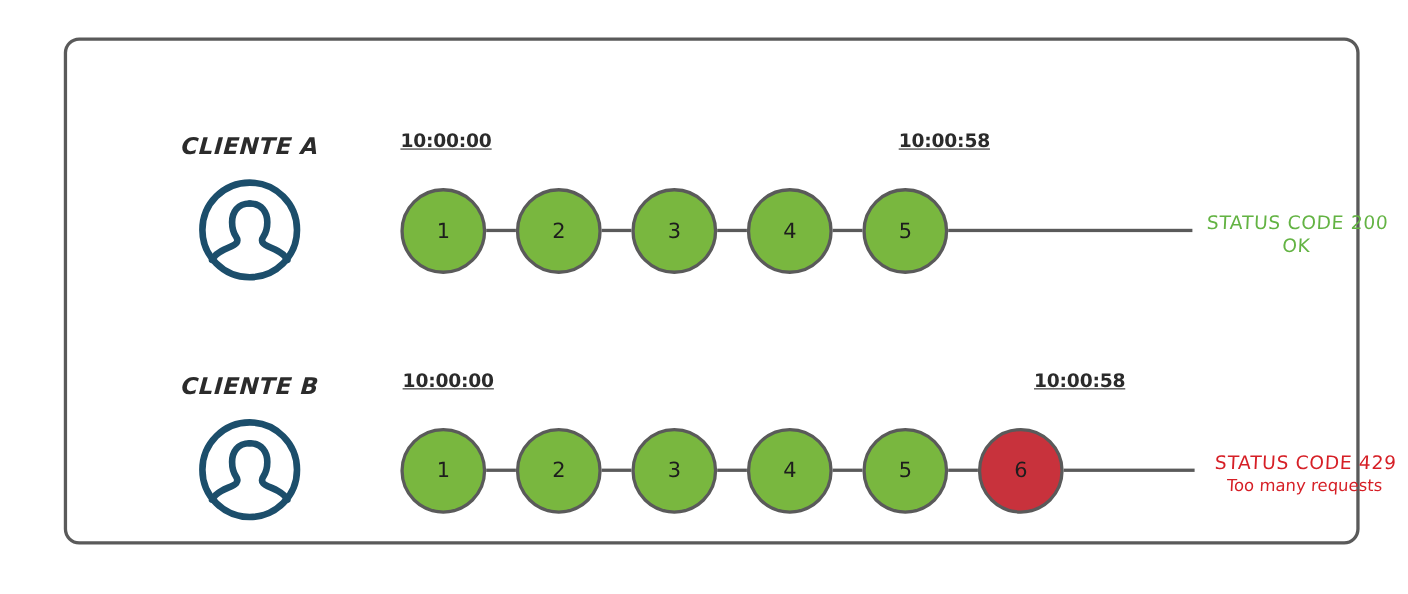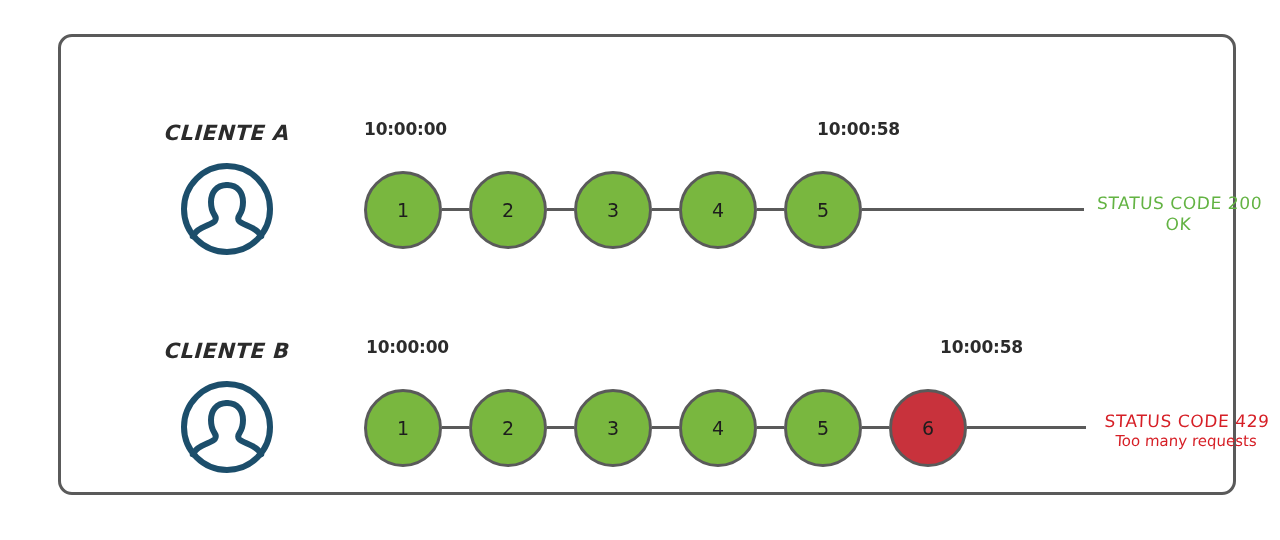--- a/index.html
+++ b/index.html
@@ -71,20 +71,21 @@
   
   .timestamp {
     position: absolute;
     top: 22px;
     font-family: "DejaVu Sans", sans-serif;
     font-size: 17px;
     font-weight: bold;
     color: #2b2b2b;
     white-space: nowrap;
     letter-spacing: -0.2px;
+    text-decoration: underline;
   }
 
   
   .chain {
     position: absolute;
     top: 74px;
     left: 303px;
     height: 86px;
   }
   .node {

